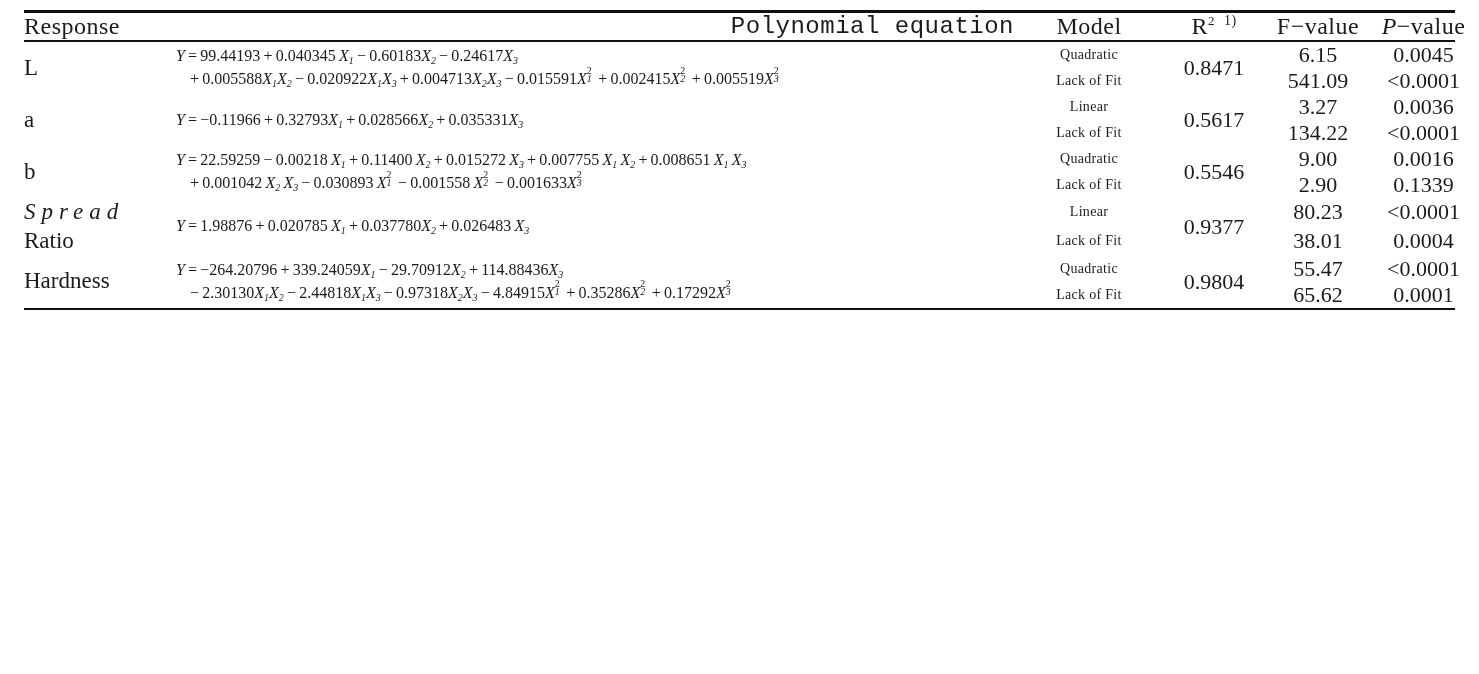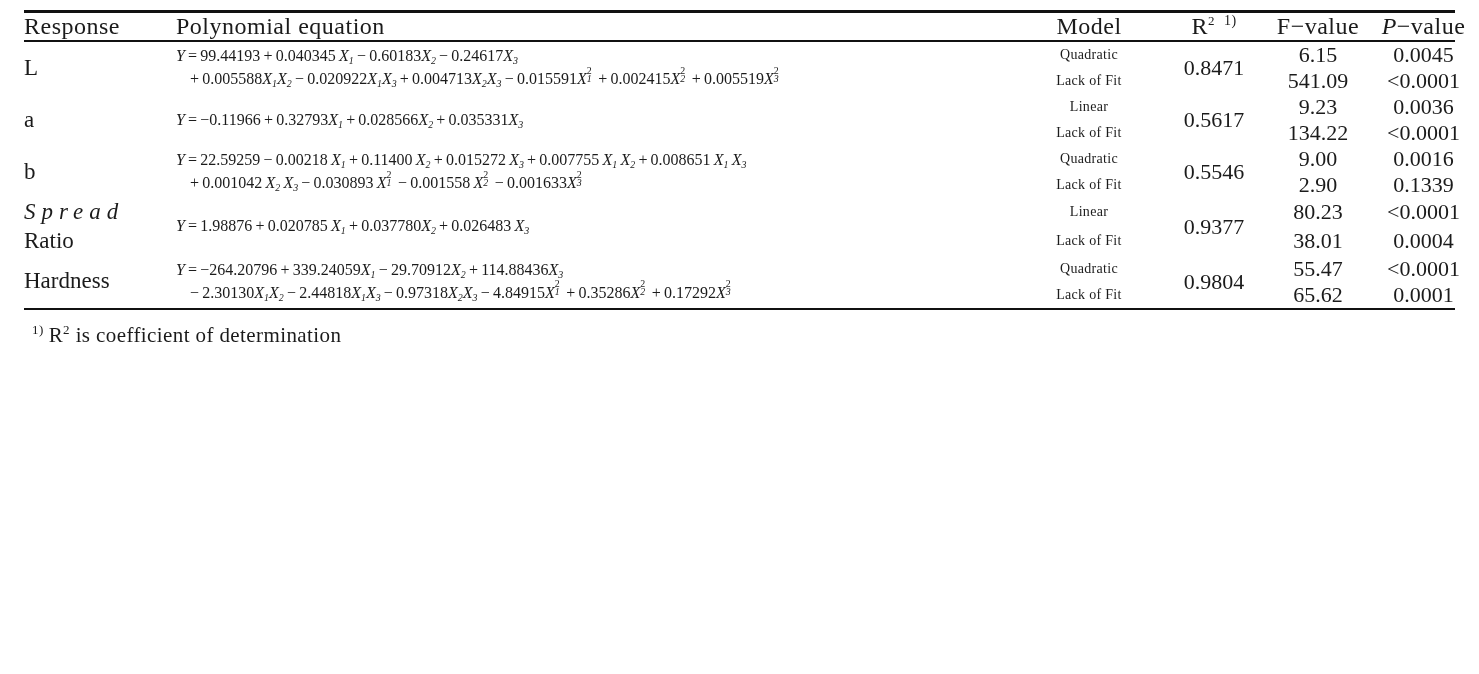--- a/index.html
+++ b/index.html
@@ -50,21 +50,21 @@
 
   
   .hdr-cell {
     font-size: 24px;
     padding: 12px 0 16px 0;
     text-align: center;
     letter-spacing: .5px;
     margin-left: 20px;
   }
   .hdr-left { text-align: left; padding-left: 8px; }
-  .hdr-eq   { text-align: left; padding-left: 8px; }
+  .hdr-eq   { text-align: right; padding-left: 8px; font-family: Liberation Mono, monospace; }
   .hdr-cell sup {
     font-size: 13px;
     vertical-align: super;
   }
   .hdr-r2-sup {
     font-size: 14px;
     vertical-align: super;
     margin-left: 9px;
   }
   .ital { font-style: italic; }
@@ -198,21 +198,21 @@
           <td class="stat-cell">541.09</td>
           <td class="stat-cell">&lt;0.0001</td>
         </tr>
         <tr class="row-main">
           <td class="response-cell" rowspan="2">a</td>
           <td class="equation-cell" rowspan="2">
             <span class="eq-line"><span class="v">Y</span> = −0.11966 + 0.32793<span class="v">X</span><sub class="ix">1</sub> + 0.028566<span class="v">X</span><sub class="ix">2</sub> + 0.035331<span class="v">X</span><sub class="ix">3</sub></span>
           </td>
           <td class="model-cell">Linear</td>
           <td class="stat-cell" rowspan="2">0.5617</td>
-          <td class="stat-cell">9.23</td>
+          <td class="stat-cell">3.27</td>
           <td class="stat-cell">0.0036</td>
         </tr>
         <tr class="row-sub">
           <td class="lof-cell">Lack of Fit</td>
           <td class="stat-cell">134.22</td>
           <td class="stat-cell">&lt;0.0001</td>
         </tr>
         <tr class="row-main">
           <td class="response-cell" rowspan="2">b</td>
           <td class="equation-cell" rowspan="2">
@@ -258,17 +258,14 @@
         <tr class="row-sub">
           <td class="lof-cell">Lack of Fit</td>
           <td class="stat-cell">65.62</td>
           <td class="stat-cell">0.0001</td>
         </tr>
       </tbody>
   </table>
 
   <div class="rule rule-bottom"></div>
 
-  <div class="footnote">
-    <span class="fn-mark">1)</span><span>R</span><sup>2</sup>&nbsp;<span>is  coefficient  of  determination</span>
-  </div>
 
 </div>
 
 </body></html>

